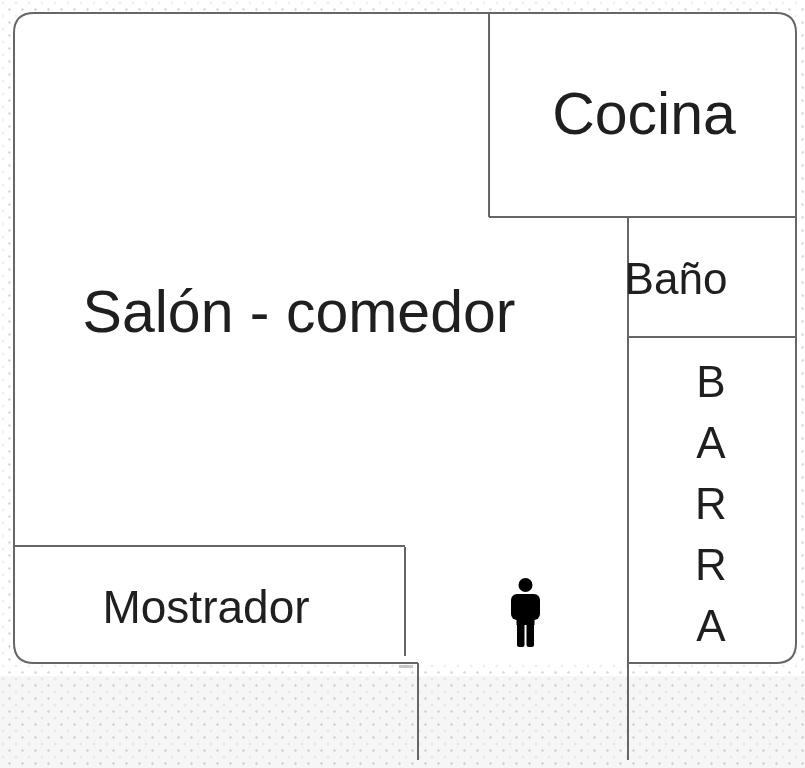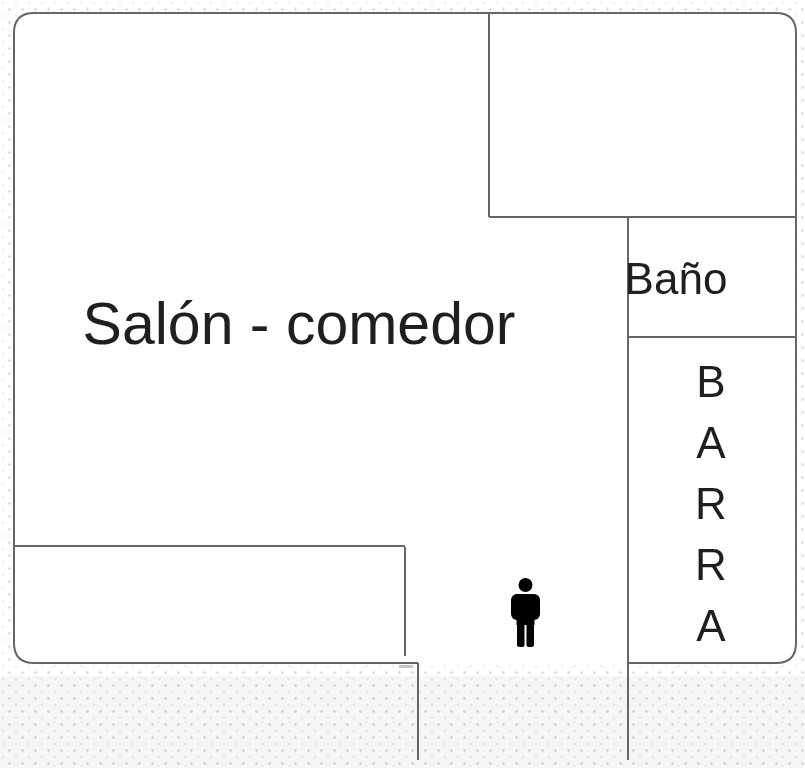--- a/index.html
+++ b/index.html
@@ -32,21 +32,21 @@
     left: 0; top: 0;
     width: 805px; height: 768px;
   }
   .room-label {
     position: absolute;
     transform: translate(-50%, -50%);
     white-space: nowrap;
     color: #1f1f1f;
     line-height: 1.1;
   }
-  .label-salon     { left: 299px; top: 312px; font-size: 59px; margin-top: 12px; }
+  .label-salon     { left: 299px; top: 312px; font-size: 59px; }
   .label-cocina    { left: 644px; top: 114px; font-size: 59px; }
   .label-bano      { left: 676px; top: 279px; font-size: 44px; }
   .label-mostrador { left: 206px; top: 607px; font-size: 46px; }
   .label-barra {
     left: 711px; top: 503px;
     font-size: 44px;
     line-height: 61px;
     text-align: center;
     white-space: pre-line;
   }
@@ -78,29 +78,31 @@
              M 489 217 L 795 217
              M 628 218 L 628 760
              M 628 337 L 795 337
              M 15 546 L 405 546
              M 405 547 L 405 656
              M 418 663 L 418 760" fill="none" stroke="#666666" stroke-width="2"></path>
   </svg>
 
   <div class="room-label label-salon">Salón - comedor</div>
 
+  <div class="room-label label-cocina">Cocina</div>
 
   <div class="room-label label-bano">Baño</div>
 
   <div class="room-label label-barra">B
 A
 R
 R
 A</div>
 
+  <div class="room-label label-mostrador">Mostrador</div>
 
   <div class="person">
     <svg viewBox="0 0 33 70" width="33" height="70">
       <circle cx="16.5" cy="8" r="7" fill="#000000"></circle>
       <rect x="2" y="17" width="29" height="26" rx="6" fill="#000000"></rect>
       <rect x="7.5" y="17" width="18" height="31" fill="#000000"></rect>
       <rect x="8" y="44" width="7.5" height="26" rx="2.5" fill="#000000"></rect>
       <rect x="17.5" y="44" width="7.5" height="26" rx="2.5" fill="#000000"></rect>
     </svg>
   </div>

